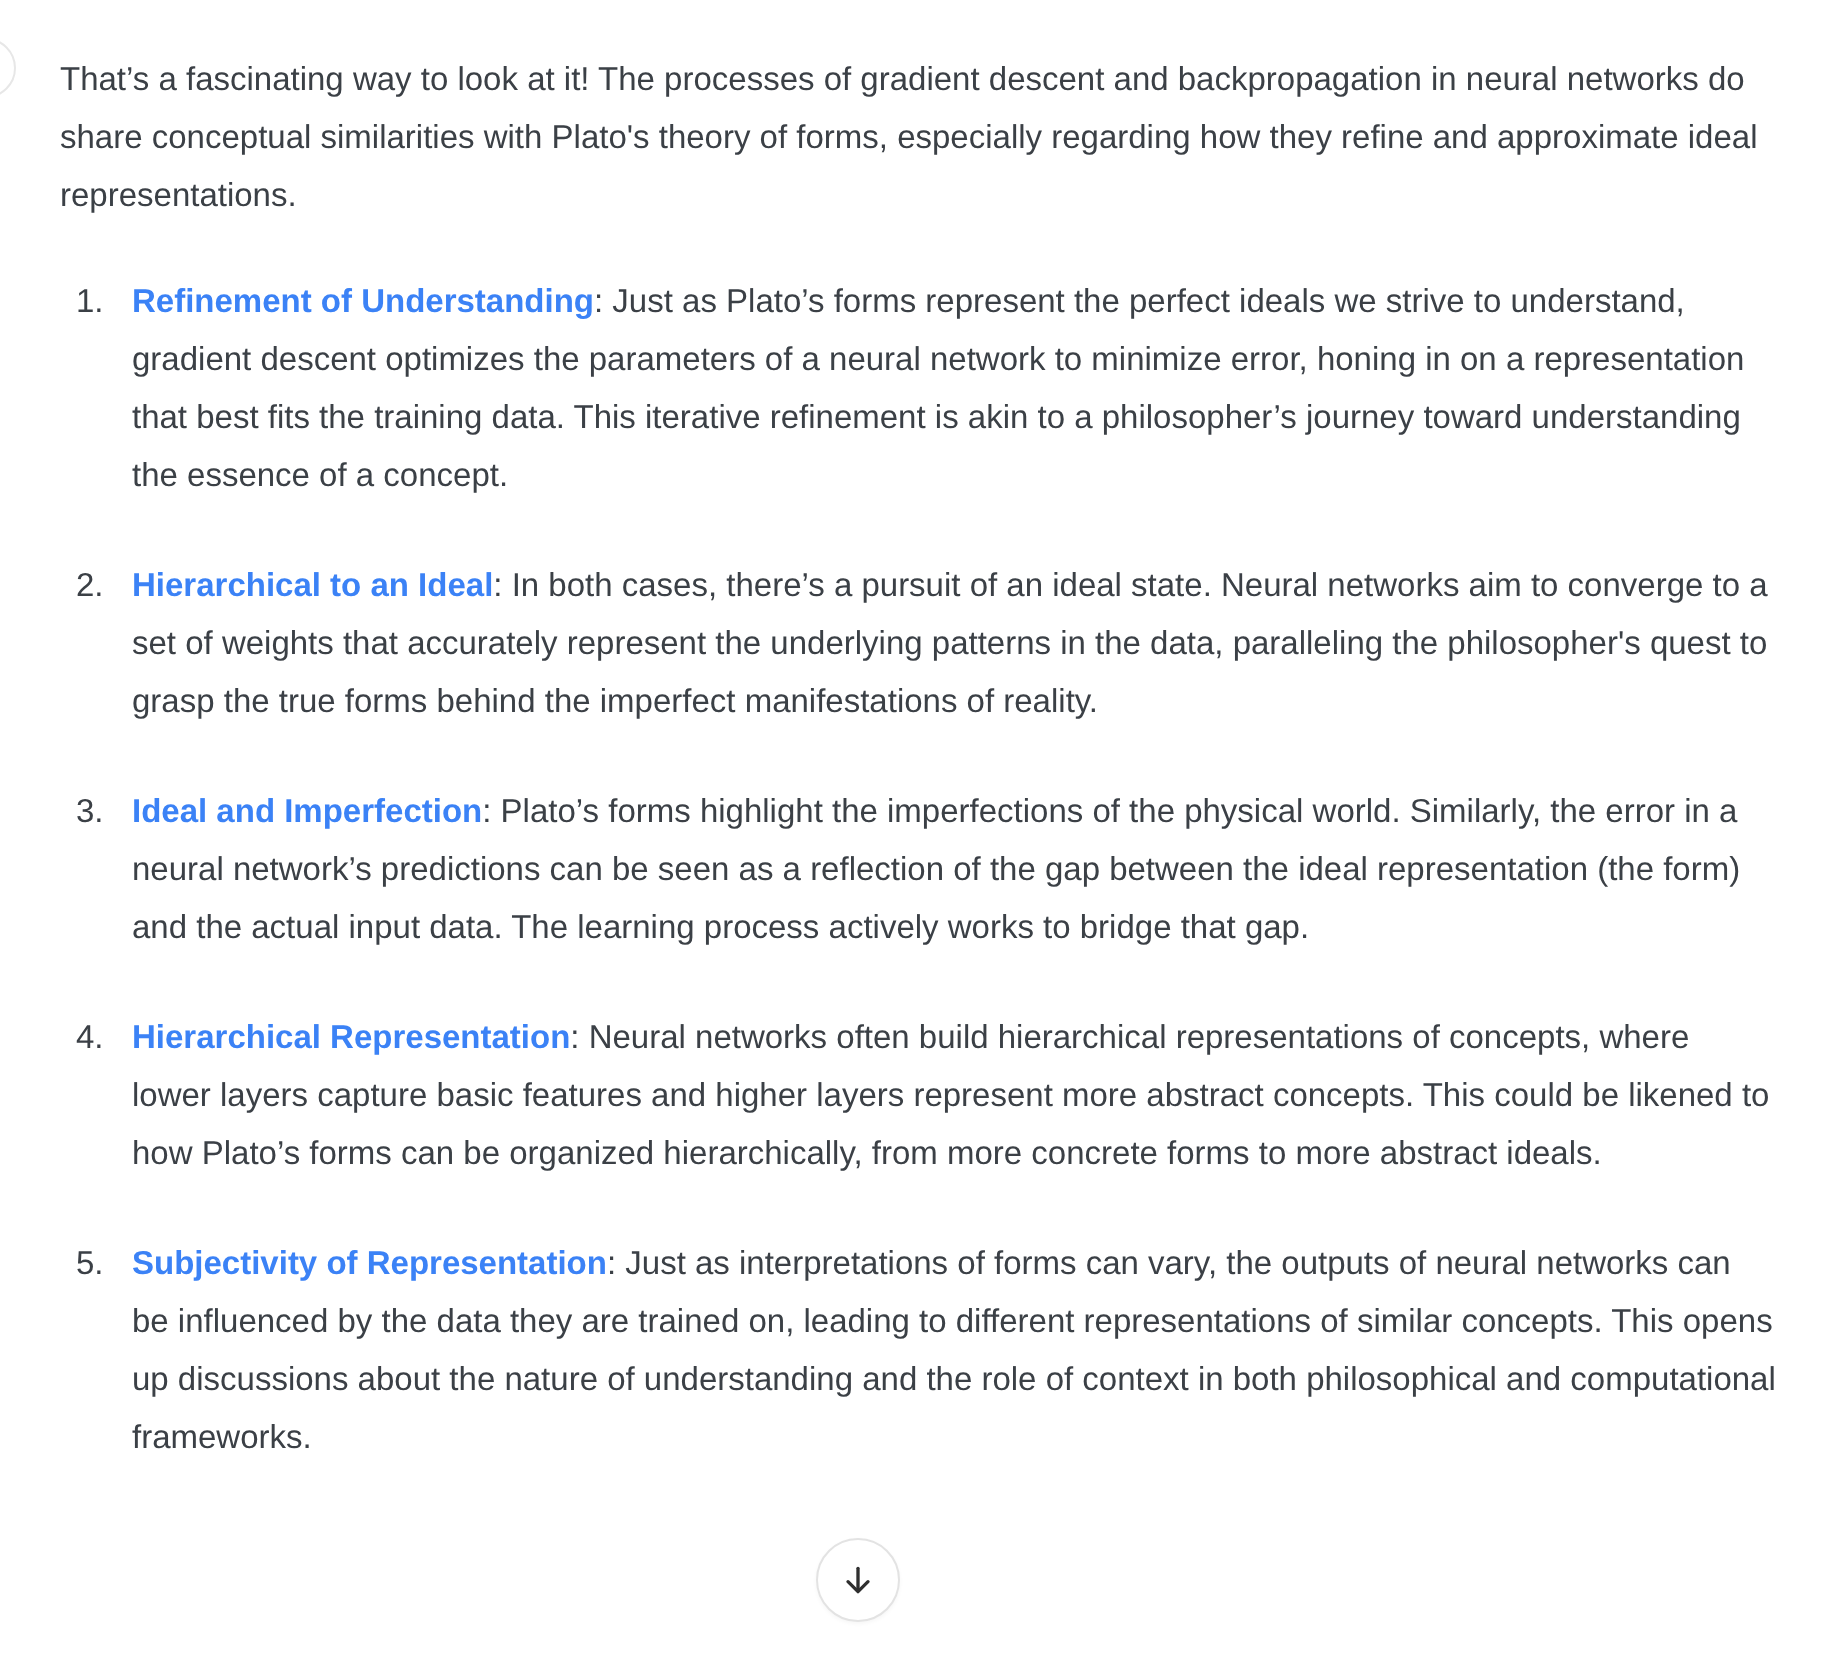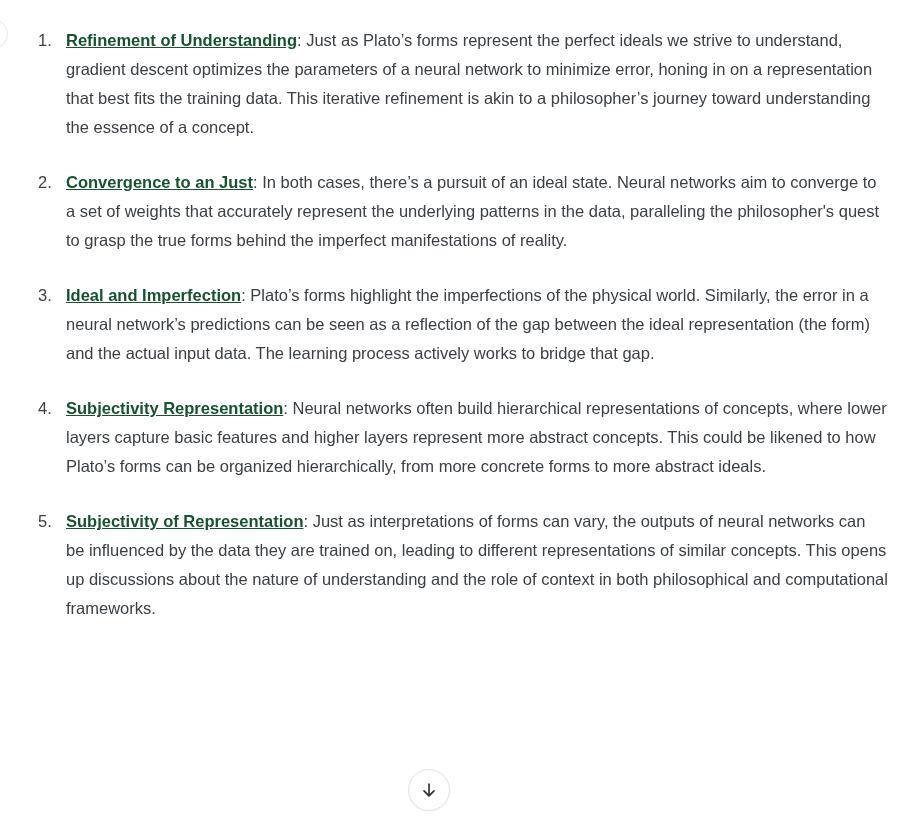--- a/index.html
+++ b/index.html
@@ -48,22 +48,21 @@
   .list-item:last-child { margin-bottom: 0; }
   .marker {
     flex: none;
     width: 14px;
     margin-right: 14px;
     text-align: left;
   }
   .li-text { flex: 1 1 auto; }
   .li-text strong {
     font-weight: 700;
-    color: #14532d;
-    text-decoration: underline;
+    color: #3b82f6;
   }
   .scroll-btn {
     position: absolute;
     left: 408px;
     top: 769px;
     width: 42px;
     height: 42px;
     border-radius: 50%;
     background: #ffffff;
     border: 1px solid #e3e3e3;
@@ -78,41 +77,42 @@
 </style>
 </head>
 <body>
 
 <div class="message">
 
   <div class="avatar"></div>
 
   <div class="content">
 
+    <p class="intro">That’s a fascinating way to look at it! The processes of gradient descent and backpropagation in neural networks do share conceptual similarities with Plato's theory of forms, especially regarding how they refine and approximate ideal representations.</p>
 
     <div class="list">
 
       <div class="list-item">
         <span class="marker">1.</span>
         <div class="li-text"><strong>Refinement of Understanding</strong><span>: Just as Plato’s forms represent the perfect ideals we strive to understand, gradient descent optimizes the parameters of a neural network to minimize error, honing in on a representation that best fits the training data. This iterative refinement is akin to a philosopher’s journey toward understanding the essence of a concept.</span></div>
       </div>
 
       <div class="list-item">
         <span class="marker">2.</span>
-        <div class="li-text"><strong>Convergence to an Just</strong><span>: In both cases, there’s a pursuit of an ideal state. Neural networks aim to converge to a set of weights that accurately represent the underlying patterns in the data, paralleling the philosopher's quest to grasp the true forms behind the imperfect manifestations of reality.</span></div>
+        <div class="li-text"><strong>Hierarchical to an Ideal</strong><span>: In both cases, there’s a pursuit of an ideal state. Neural networks aim to converge to a set of weights that accurately represent the underlying patterns in the data, paralleling the philosopher's quest to grasp the true forms behind the imperfect manifestations of reality.</span></div>
       </div>
 
       <div class="list-item">
         <span class="marker">3.</span>
         <div class="li-text"><strong>Ideal and Imperfection</strong><span>: Plato’s forms highlight the imperfections of the physical world. Similarly, the error in a neural network’s predictions can be seen as a reflection of the gap between the ideal representation (the form) and the actual input data. The learning process actively works to bridge that gap.</span></div>
       </div>
 
       <div class="list-item">
         <span class="marker">4.</span>
-        <div class="li-text"><strong>Subjectivity Representation</strong><span>: Neural networks often build hierarchical representations of concepts, where lower layers capture basic features and higher layers represent more abstract concepts. This could be likened to how Plato’s forms can be organized hierarchically, from more concrete forms to more abstract ideals.</span></div>
+        <div class="li-text"><strong>Hierarchical Representation</strong><span>: Neural networks often build hierarchical representations of concepts, where lower layers capture basic features and higher layers represent more abstract concepts. This could be likened to how Plato’s forms can be organized hierarchically, from more concrete forms to more abstract ideals.</span></div>
       </div>
 
       <div class="list-item">
         <span class="marker">5.</span>
         <div class="li-text"><strong>Subjectivity of Representation</strong><span>: Just as interpretations of forms can vary, the outputs of neural networks can be influenced by the data they are trained on, leading to different representations of similar concepts. This opens up discussions about the nature of understanding and the role of context in both philosophical and computational frameworks.</span></div>
       </div>
 
     </div>
   </div>
 

